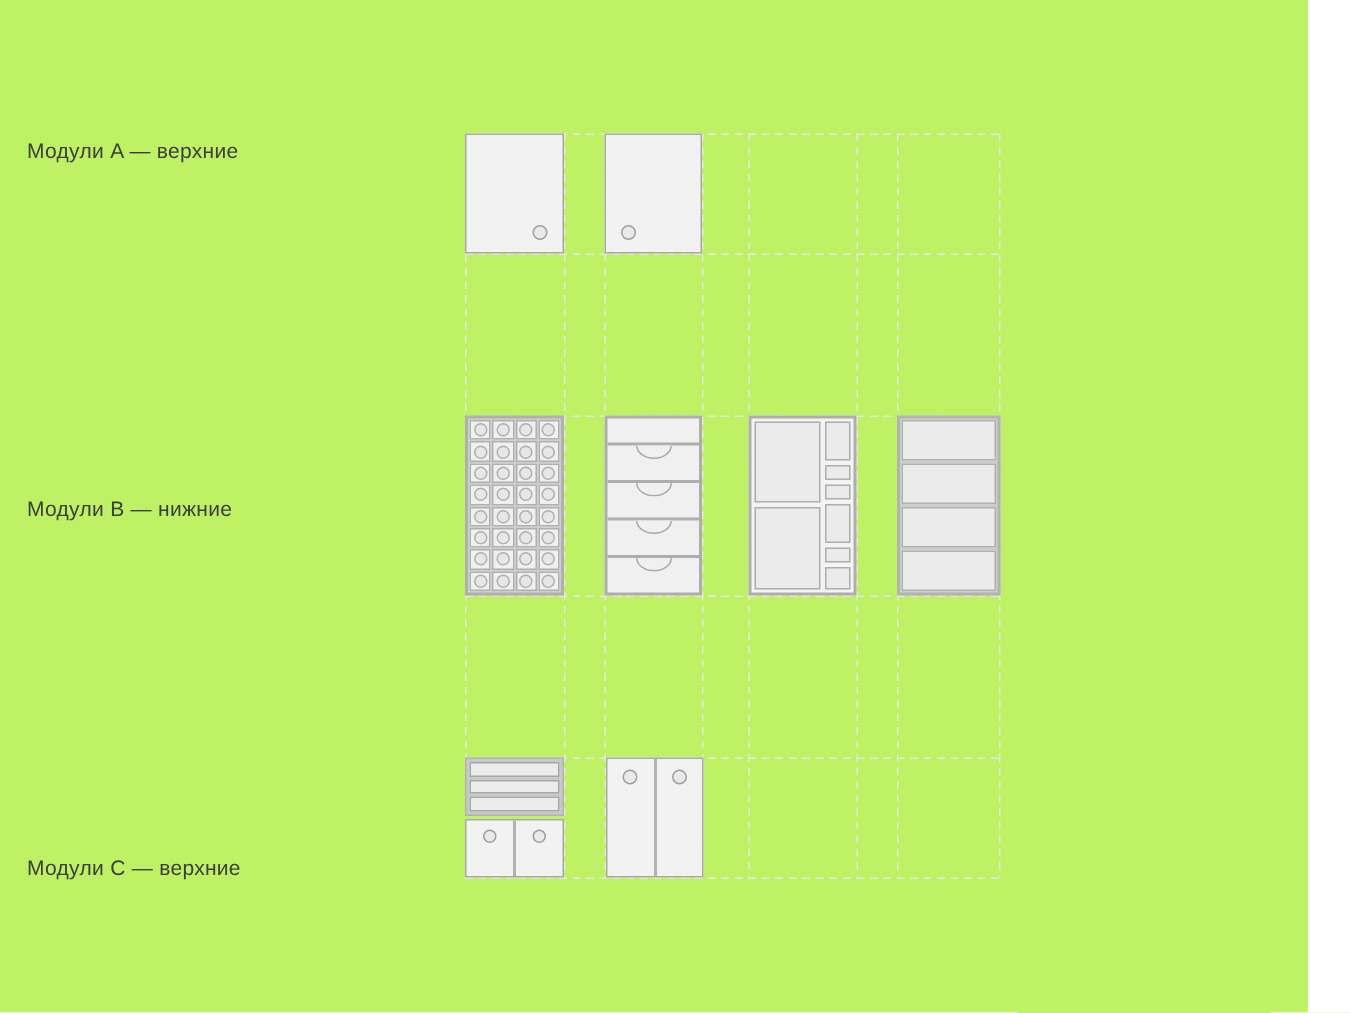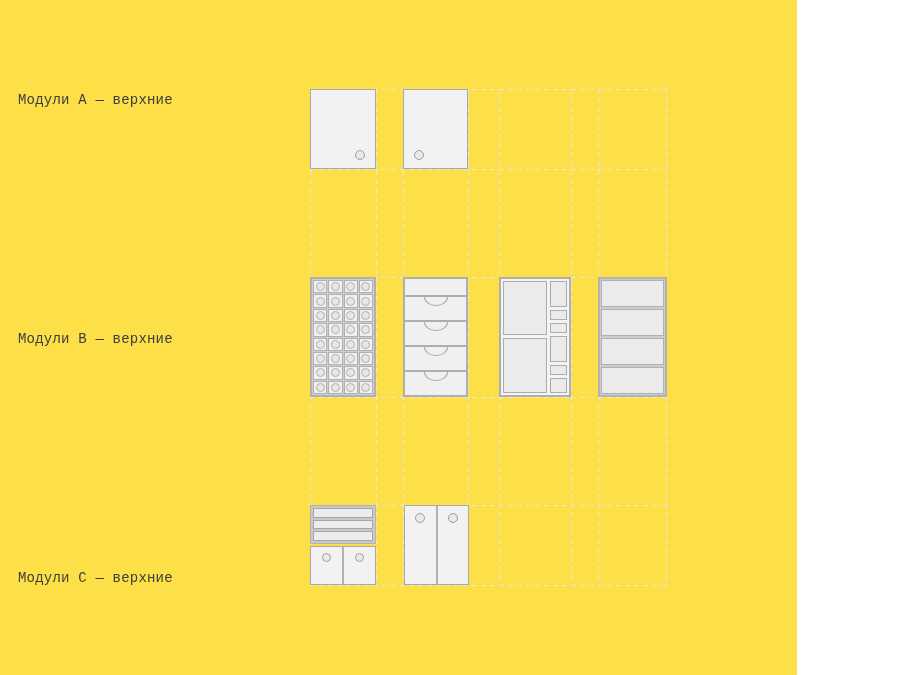--- a/index.html
+++ b/index.html
@@ -1,17 +1,17 @@
 <!DOCTYPE html>
 <html><head>
 <meta charset="utf-8">
 <style>
   html,body{margin:0;padding:0;background:#ffffff;}
   body{font-family:"Liberation Sans",sans-serif;}
-  .canvas{position:relative;width:797px;height:675px;background:#fde047;overflow:hidden;font-family:Liberation Mono, monospace;}
+  .canvas{position:relative;width:872px;height:675px;background:#bef264;overflow:hidden;}
 
   
   .vline{position:absolute;top:89px;height:496px;width:1px;
          background:repeating-linear-gradient(to bottom,#e6e6e6 0 5px,transparent 5px 9px);}
   .hline{position:absolute;left:310px;width:356px;height:1px;
          background:repeating-linear-gradient(to right,#e6e6e6 0 5px,transparent 5px 9px);}
 
   
   .row-label{position:absolute;font-size:14px;line-height:16px;color:#3d3d3d;
              letter-spacing:.2px;white-space:nowrap;}
@@ -76,21 +76,21 @@
   <i class="vline" style="left:666px"></i>
 
   <i class="hline" style="top:89px"></i>
   <i class="hline" style="top:169px"></i>
   <i class="hline" style="top:277px"></i>
   <i class="hline" style="top:397px"></i>
   <i class="hline" style="top:505px"></i>
   <i class="hline" style="top:585px"></i>
 
   <div class="row-label" style="left:18px;top:92px">Модули A — верхние</div>
-  <div class="row-label" style="left:18px;top:331px">Модули B — верхние</div>
+  <div class="row-label" style="left:18px;top:331px">Модули B — нижние</div>
   <div class="row-label" style="left:18px;top:570px">Модули C — верхние</div>
 
   <div class="mod plain" style="left:310px;top:89px;width:66px;height:80px">
     <i class="handle" style="width:10px;height:10px;right:10px;bottom:8px"></i>
   </div>
   <div class="mod plain" style="left:403px;top:89px;width:65px;height:80px">
     <i class="handle" style="width:10px;height:10px;left:10px;bottom:8px"></i>
   </div>
 
   <div class="mod wine" style="left:310px;top:277px;width:66px;height:120px">

